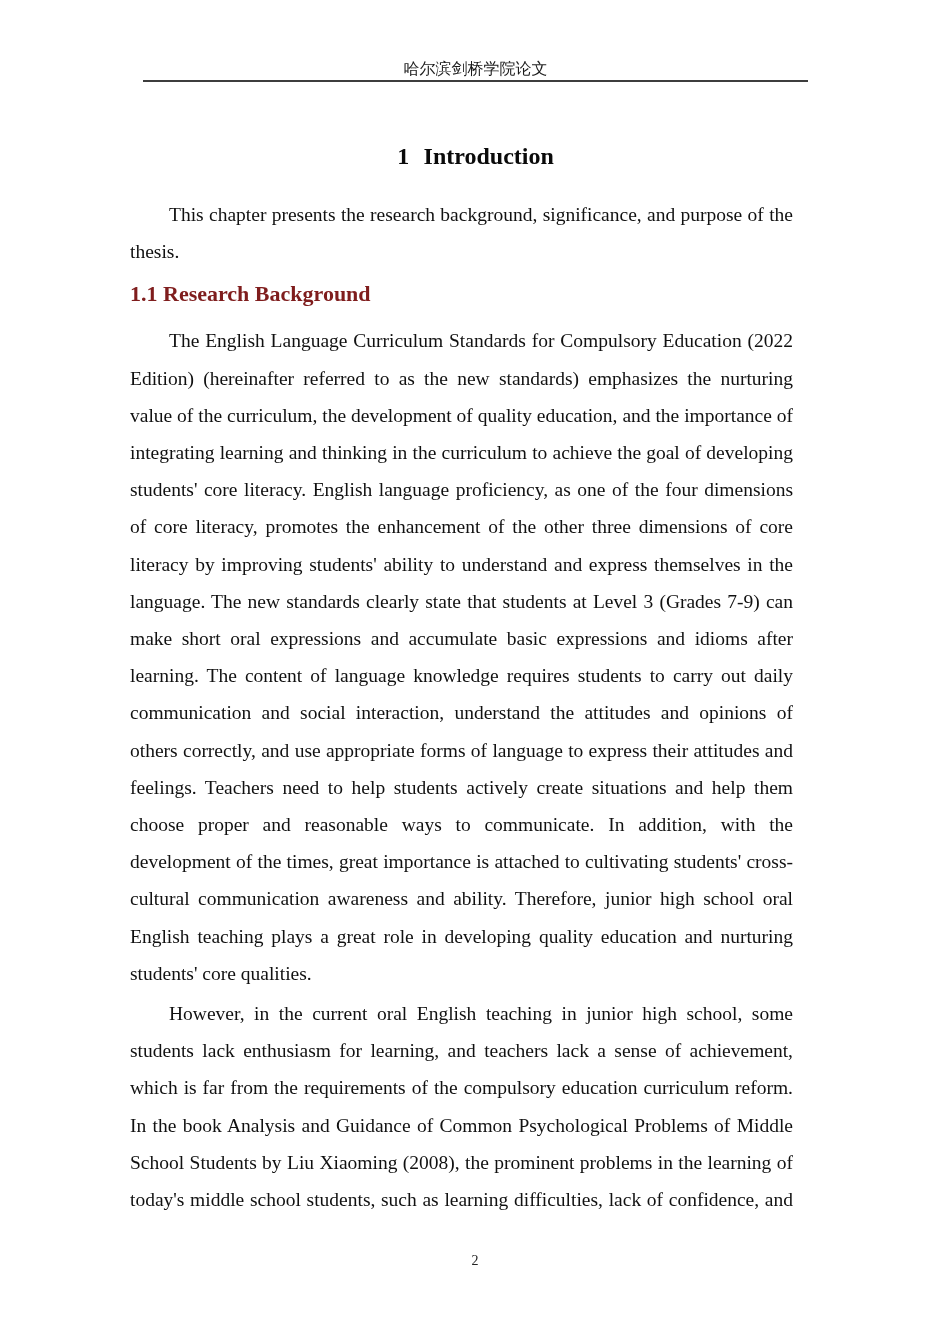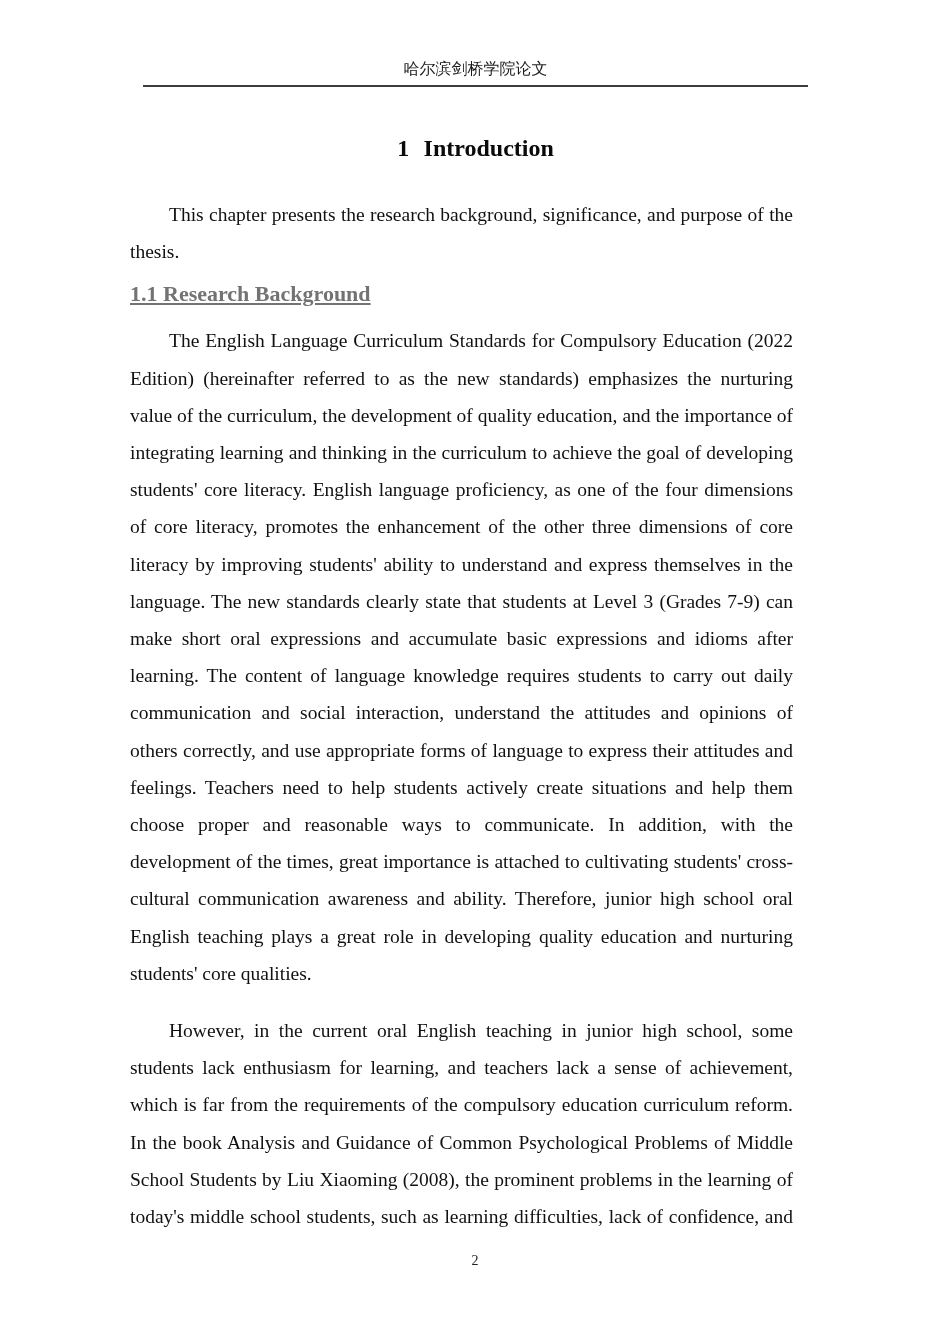--- a/index.html
+++ b/index.html
@@ -15,29 +15,28 @@
   }
   .running-header {
     position: absolute;
     left: 143px;
     right: 142px;
     top: 58px;
     text-align: center;
     font-size: 16px;
     line-height: 22px;
     color: #1a1a1a;
-    padding-bottom: 5px;
     border-bottom: 2px solid #3d3d3d;
   }
   .chapter-title {
     position: absolute;
     left: 143px;
     right: 142px;
     top: 128px;
-    margin: 4px;
+    margin: 12px;
     text-align: center;
     font-size: 24px;
     line-height: 32px;
     font-weight: bold;
     word-spacing: 0.35em;
     color: #0a0a0a;
   }
   .content {
     position: absolute;
     left: 130px;
@@ -46,32 +45,31 @@
     font-size: 19.5px;
     line-height: 37.2px;
     text-align: justify;
     color: #111111;
   }
   .para {
     margin: 0;
     text-indent: 39px;
   }
   .para.continues {
-    margin-top: 20px;
+    margin-top: 3px;
     text-align-last: justify;
   }
   .section-heading {
     font-size: 22px;
     font-weight: bold;
     line-height: 32px;
     margin: 8px 0 12px 0;
     text-align: left;
     text-indent: 0;
-    color: #737373;
-    text-decoration: underline;
+    color: #7f1d1d;
   }
   .page-number {
     position: absolute;
     left: 0;
     right: 0;
     top: 1251px;
     text-align: center;
     font-size: 14px;
     line-height: 20px;
     color: #222222;

